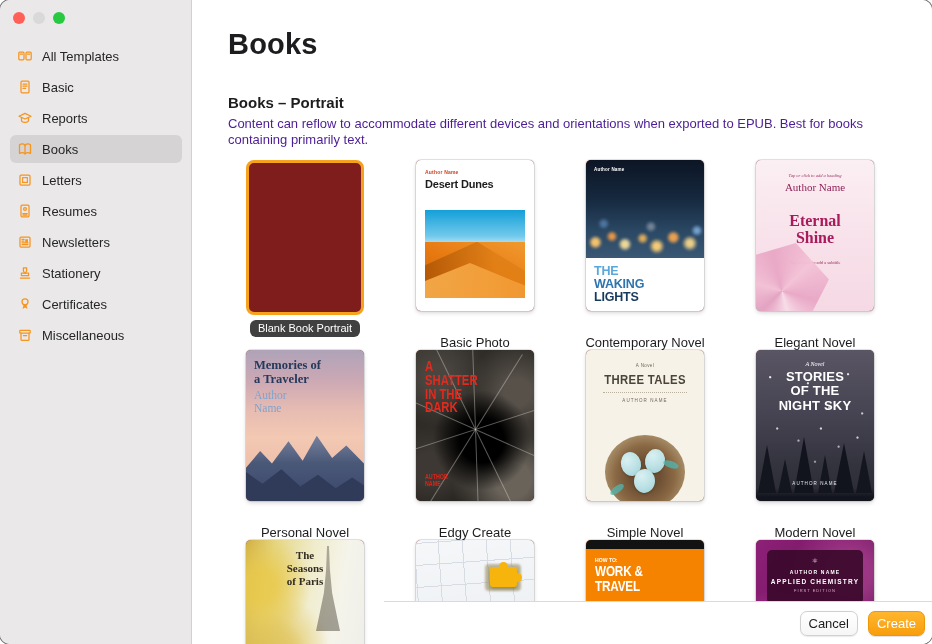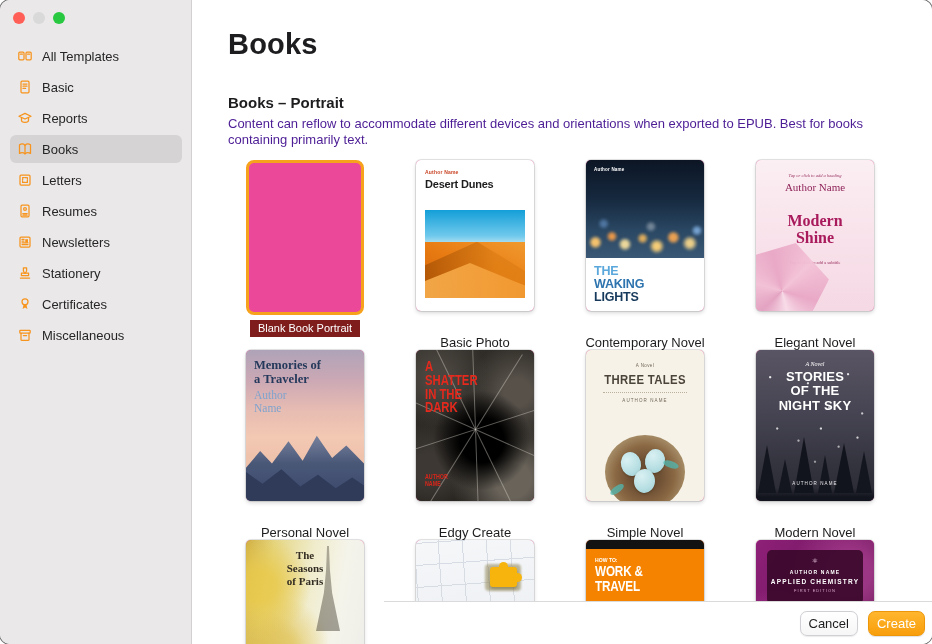--- a/index.html
+++ b/index.html
@@ -35,30 +35,30 @@
   .sec-heading { position:absolute; left:36px; top:94px; font-size:15px; font-weight:700; color:#1d1d1f; }
   .sec-desc { position:absolute; left:36px; top:116px; width:682px; font-size:13px; line-height:16px; color:#4c1d95; }
 
   .grid {
     position:absolute; left:54px; top:160px;
     display:grid; grid-template-columns:repeat(4,118px); column-gap:52px;
   }
   .cell { display:flex; flex-direction:column; align-items:center; height:190px; }
   .card {
     position:relative; width:118px; height:155px; border-radius:5px; overflow:hidden;
-    background:#ec4899; box-shadow:0 0 0 1px rgba(0,0,0,.10), 0 2px 4px rgba(0,0,0,.16);
+    background:#7f1d1d; box-shadow:0 0 0 1px rgba(0,0,0,.10), 0 2px 4px rgba(0,0,0,.16);
     cursor:default;
   }
   .card.selected {
     border:3px solid #F7A21D; border-radius:8px; box-shadow:none;
   }
   .caption { margin-top:24px; font-size:13px; color:#1d1d1f; white-space:nowrap; }
   .caption.pill {
-    margin-top:5px; background:#7f1d1d; color:#fff; font-size:11px; font-weight:400;
-    padding:2px 8px 3px; border-radius:0;
+    margin-top:5px; background:#404040; color:#fff; font-size:11px; font-weight:400;
+    padding:2px 8px 3px; border-radius:6px;
   }
 
   .serif { font-family:"Liberation Serif", serif; }
   .cv { position:absolute; inset:0; overflow:hidden; }
 
   
   .cv-basic { background:#fff; padding:9px; }
   .bp-author { font-size:5px; font-weight:700; color:#C94425; letter-spacing:.2px; }
   .bp-title { font-size:11px; font-weight:800; color:#1c1c1e; margin-top:3px; letter-spacing:-.2px; }
   .bp-photo { position:absolute; left:9px; right:9px; top:50px; bottom:13px; overflow:hidden; }
@@ -358,21 +358,21 @@
         </div>
         <div class="caption">Contemporary Novel</div>
       </div>
 
       <div class="cell">
         <div class="card">
           <div class="cv cv-eleg serif">
             <div class="el-hint">Tap or click to add a heading</div>
             <div class="el-author">Author Name</div>
             <div class="el-title">
-              <div>Modern</div>
+              <div>Eternal</div>
               <div>Shine</div>
             </div>
             <div class="el-sub">Tap or click to add a subtitle</div>
             <div class="el-gem"></div>
           </div>
         </div>
         <div class="caption">Elegant Novel</div>
       </div>
 
       <div class="cell">

